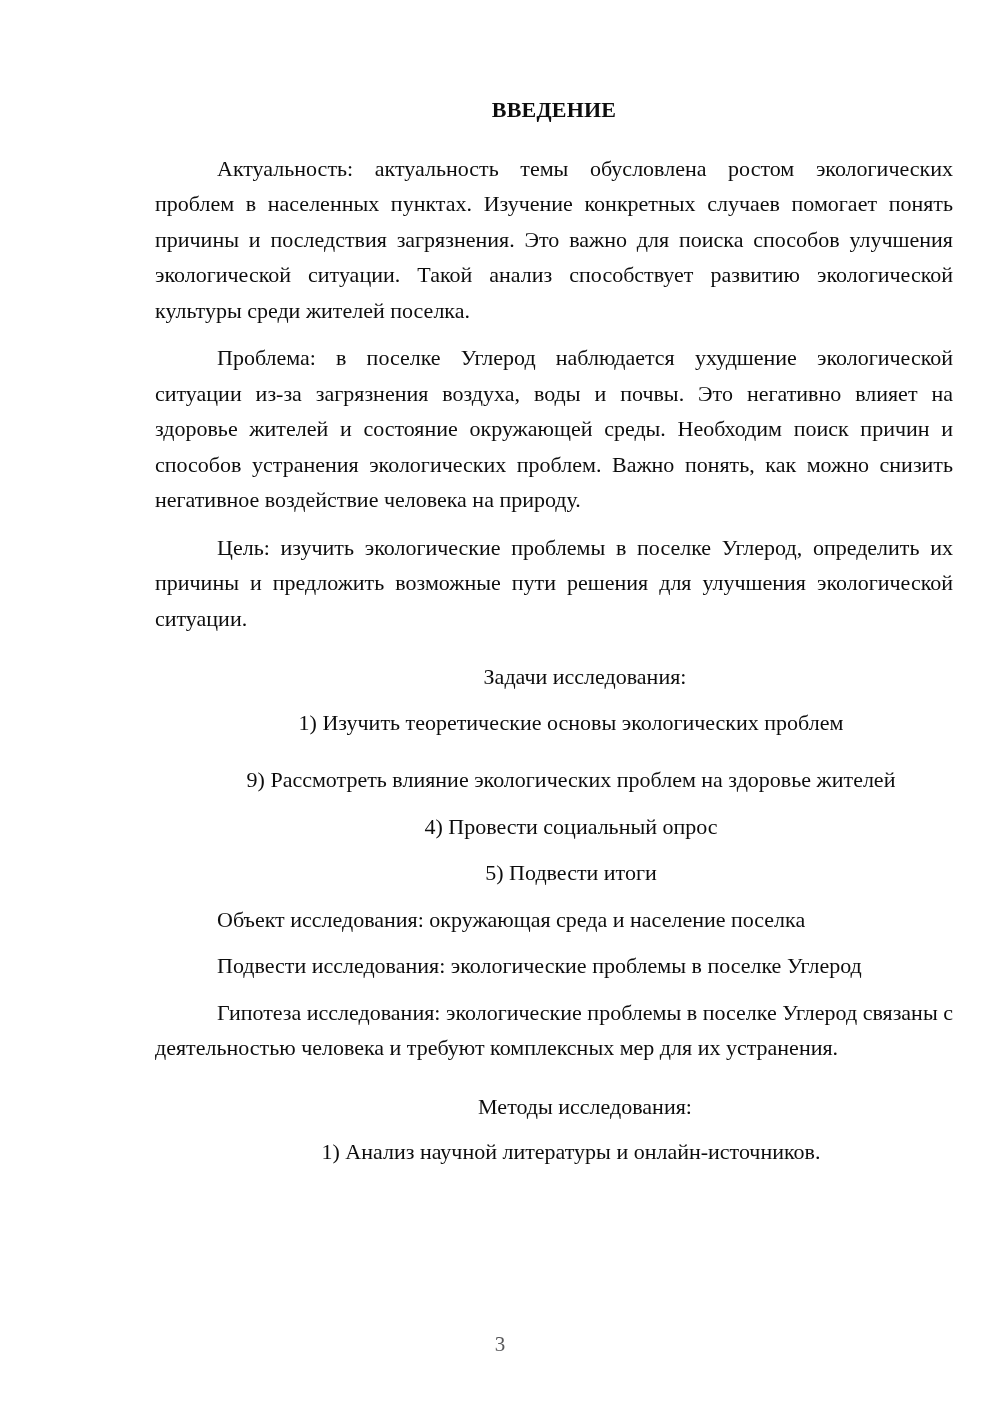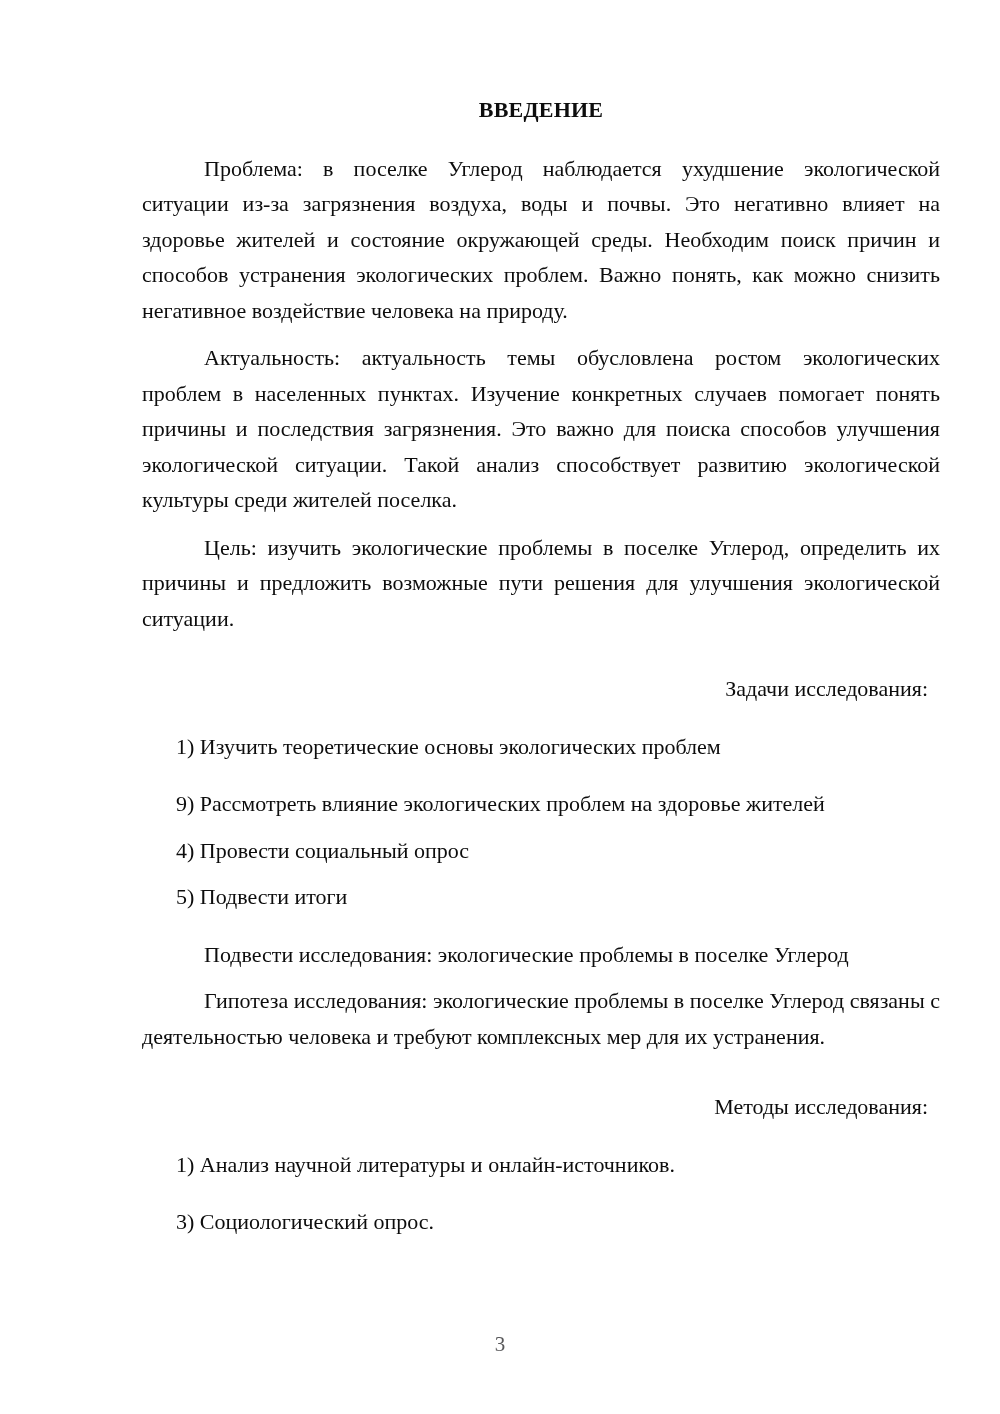--- a/index.html
+++ b/index.html
@@ -14,21 +14,21 @@
     height: 1414px;
     background: #ffffff;
     margin: 0 auto;
     overflow: hidden;
     font-family: "Liberation Serif", "DejaVu Serif", serif;
     color: #0d0d0d;
     box-sizing: border-box;
   }
   .content {
     position: absolute;
-    left: 142px;
+    left: 155px;
     top: 96px;
     width: 798px;
   }
   .doc-title {
     font-size: 22px;
     font-weight: bold;
     text-align: center;
     letter-spacing: 0.2px;
     margin: 0 0 27px 0;
     line-height: 1.25;
@@ -38,34 +38,34 @@
     line-height: 35.5px;
     text-align: justify;
     text-justify: inter-word;
     text-indent: 62px;
     margin: 0 0 12px 0;
     hyphens: none;
   }
   .section-label {
     font-size: 22px;
     line-height: 35.5px;
-    margin: 12px;
+    margin: 0;
     padding-left: 62px;
-    text-align: right;
+    text-align: center;
   }
   ol.numlist {
     list-style: none;
     margin: 0;
     padding: 0;
   }
   ol.numlist li {
     font-size: 22px;
     line-height: 35.5px;
     padding-left: 34px;
-    text-align: left;
+    text-align: center;
     position: relative;
   }
   .spacer-lg { height: 11px; }
   .spacer-sm { height: 10px; }
   .gap-11 { height: 11px; }
   .indented-line {
     font-size: 22px;
     line-height: 35.5px;
     padding-left: 62px;
     text-align: left;
@@ -84,23 +84,23 @@
 </style>
 </head>
 <body>
 
 <div class="page">
 
   <div class="content">
 
     <h1 class="doc-title">ВВЕДЕНИЕ</h1>
 
+    <p class="para">Актуальность: актуальность темы обусловлена ростом экологических проблем в населенных пунктах. Изучение конкретных случаев помогает понять причины и последствия загрязнения. Это важно для поиска способов улучшения экологической ситуации. Такой анализ способствует развитию экологической культуры среди жителей поселка.</p>
+
     <p class="para">Проблема: в поселке Углерод наблюдается ухудшение экологической ситуации из-за загрязнения воздуха, воды и почвы. Это негативно влияет на здоровье жителей и состояние окружающей среды. Необходим поиск причин и способов устранения экологических проблем. Важно понять, как можно снизить негативное воздействие человека на природу.</p>
-
-    <p class="para">Актуальность: актуальность темы обусловлена ростом экологических проблем в населенных пунктах. Изучение конкретных случаев помогает понять причины и последствия загрязнения. Это важно для поиска способов улучшения экологической ситуации. Такой анализ способствует развитию экологической культуры среди жителей поселка.</p>
 
     <p class="para">Цель: изучить экологические проблемы в поселке Углерод, определить их причины и предложить возможные пути решения для улучшения экологической ситуации.</p>
 
     <div class="gap-11"></div>
 
     <p class="section-label">Задачи исследования:</p>
 
     <div class="spacer-sm"></div>
 
     <ol class="numlist">
@@ -109,39 +109,39 @@
       <li class="sp" style="height:11px"></li>
       <li>9) Рассмотреть влияние экологических проблем на здоровье жителей</li>
       <li class="sp" style="height:11px"></li>
       <li>4) Провести социальный опрос</li>
       <li class="sp" style="height:11px"></li>
       <li>5) Подвести итоги</li>
     </ol>
 
     <div class="spacer-lg"></div>
 
+    <p class="indented-line">Объект исследования: окружающая среда и население поселка</p>
 
     <div class="gap-11"></div>
 
     <p class="indented-line">Подвести исследования: экологические проблемы в поселке Углерод</p>
 
     <div class="gap-11"></div>
 
     <p class="para">Гипотеза исследования: экологические проблемы в поселке Углерод связаны с деятельностью человека и требуют комплексных мер для их устранения.</p>
 
     <div class="gap-11"></div>
 
     <p class="section-label">Методы исследования:</p>
 
     <div class="spacer-sm"></div>
 
     <ol class="numlist">
       <li>1) Анализ научной литературы и онлайн-источников.</li>
       <li class="sp" style="height:11px"></li>
       <li class="sp" style="height:11px"></li>
-      <li>3) Социологический опрос.</li>
     </ol>
 
   </div>
 
   <div class="page-number">3</div>
 
 </div>
 
 </body></html>

